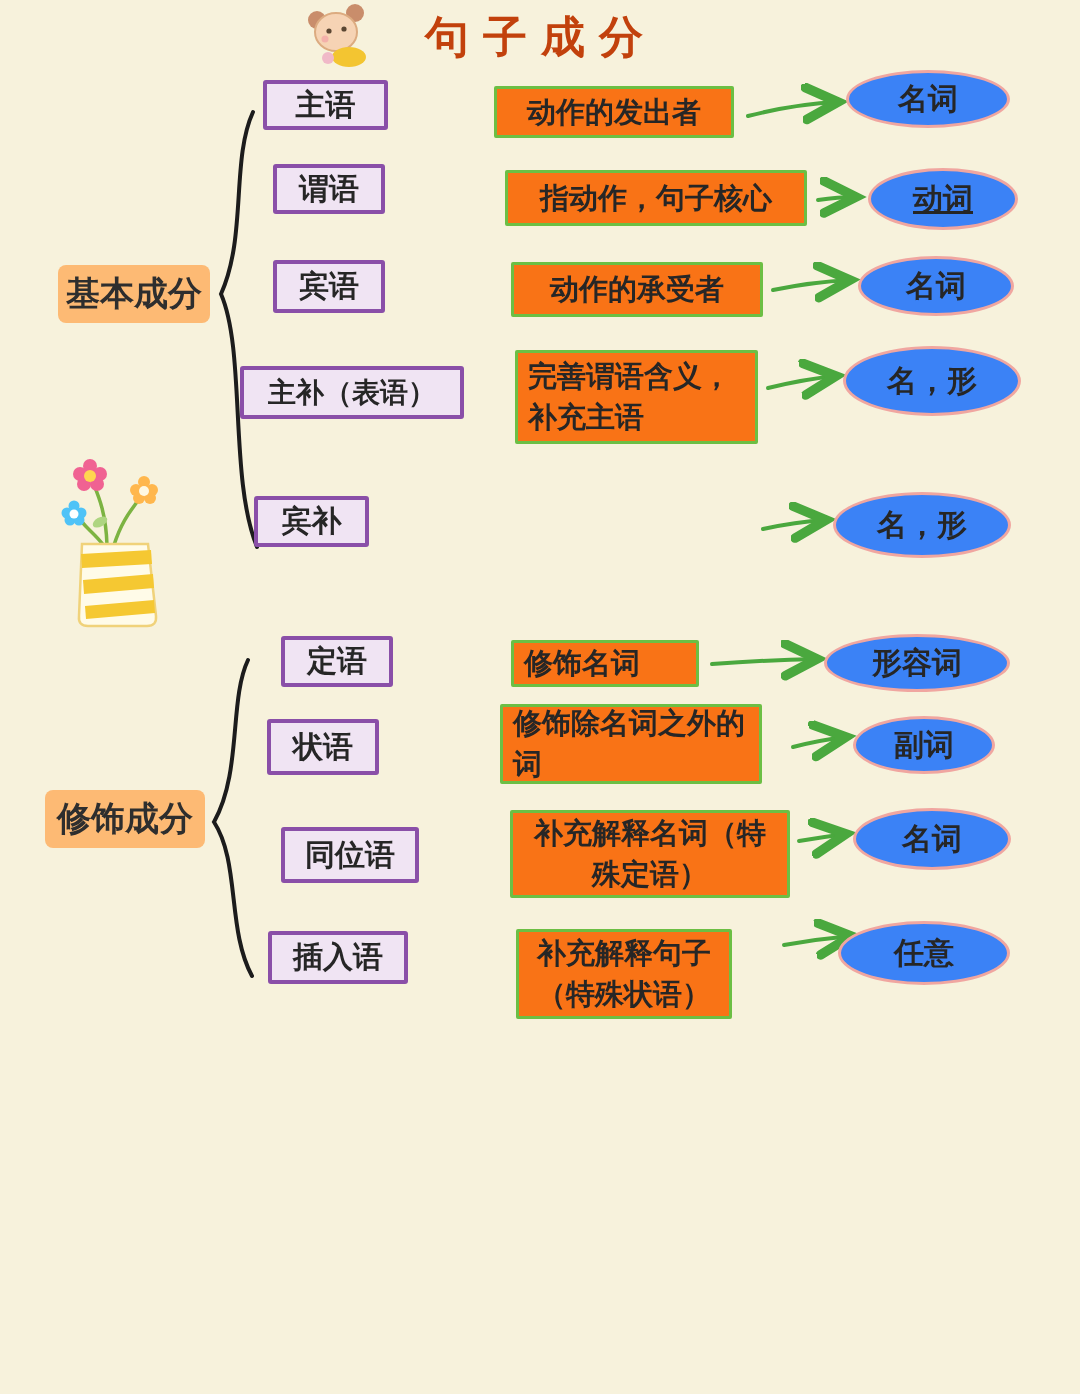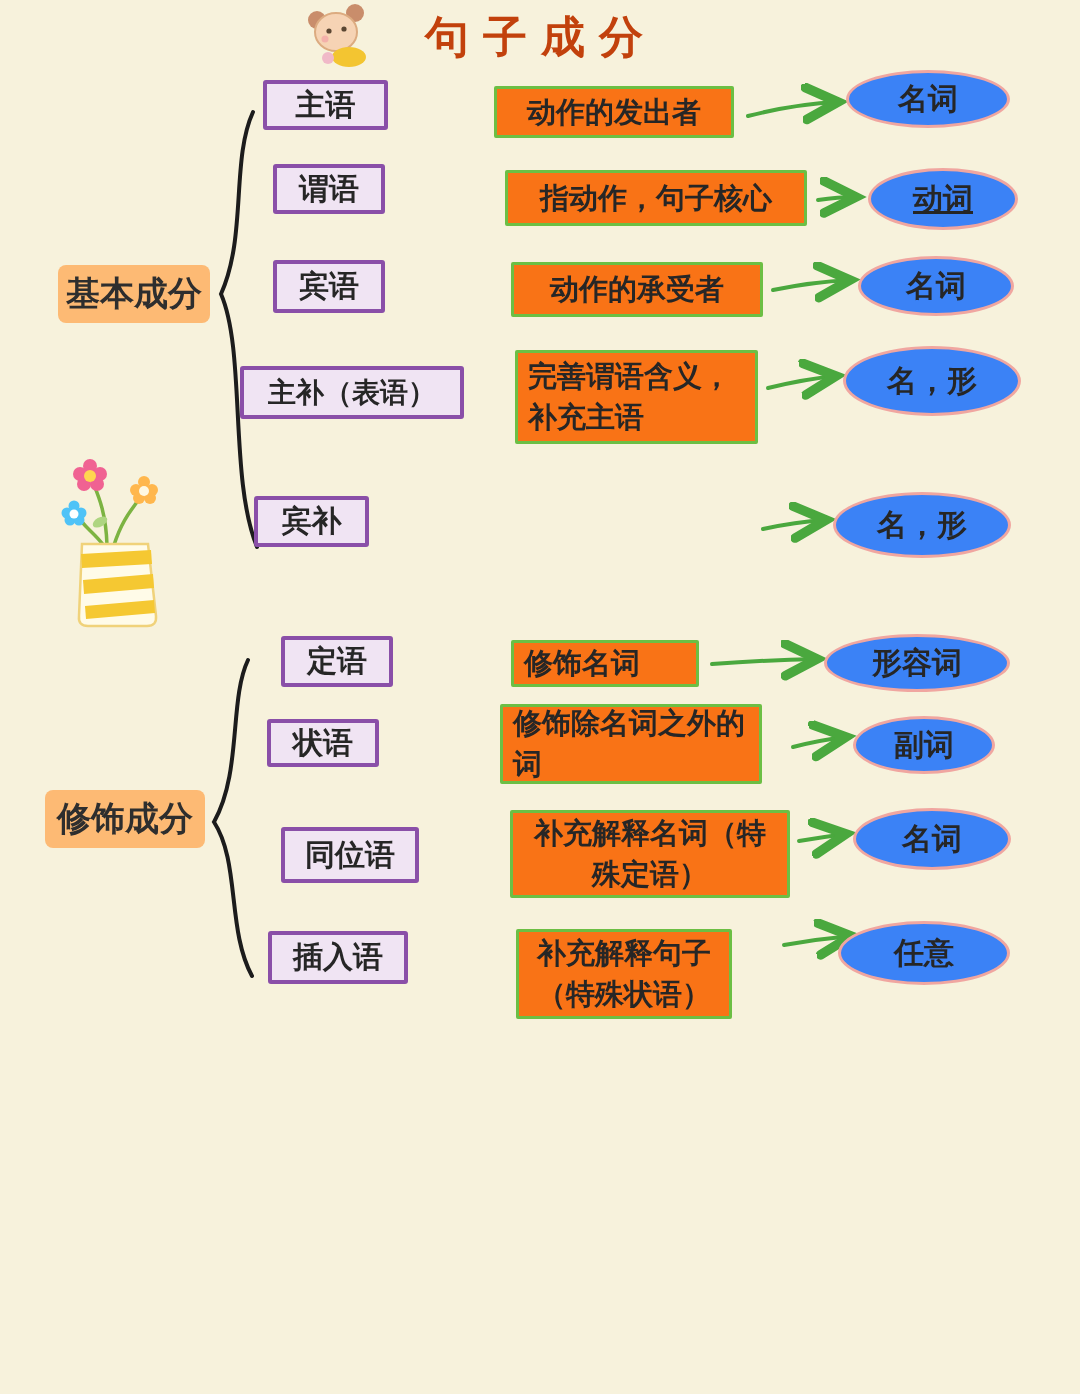--- a/index.html
+++ b/index.html
@@ -131,21 +131,21 @@
   <div class="desc center" style="left:511px; top:262px; width:252px; height:55px;">动作的承受者</div>
   <div class="desc" style="left:515px; top:350px; width:243px; height:94px;">完善谓语含义，补充主语</div>
 
   <div class="oval" style="left:846px; top:70px; width:164px; height:58px;">名词</div>
   <div class="oval" style="left:868px; top:168px; width:150px; height:62px;text-decoration:underline;">动词</div>
   <div class="oval" style="left:858px; top:256px; width:156px; height:60px;">名词</div>
   <div class="oval" style="left:843px; top:346px; width:178px; height:70px;">名，形</div>
   <div class="oval" style="left:833px; top:492px; width:178px; height:66px;">名，形</div>
 
   <div class="term" style="left:281px; top:636px; width:112px; height:51px;">定语</div>
-  <div class="term" style="left:267px; top:719px; width:112px; height:48px;">状语</div>
+  <div class="term" style="left:267px; top:719px; width:112px; height:56px;">状语</div>
   <div class="term" style="left:281px; top:827px; width:138px; height:56px;">同位语</div>
   <div class="term" style="left:268px; top:931px; width:140px; height:53px;">插入语</div>
 
   <div class="desc" style="left:511px; top:640px; width:188px; height:47px;">修饰名词</div>
   <div class="desc" style="left:500px; top:704px; width:262px; height:80px;">修饰除名词之外的词</div>
   <div class="desc center" style="left:510px; top:810px; width:280px; height:88px;">补充解释名词（特殊定语）</div>
   <div class="desc center" style="left:516px; top:929px; width:216px; height:90px;">补充解释句子（特殊状语）</div>
 
   <div class="oval" style="left:824px; top:634px; width:186px; height:58px;">形容词</div>
   <div class="oval" style="left:853px; top:716px; width:142px; height:58px;">副词</div>

